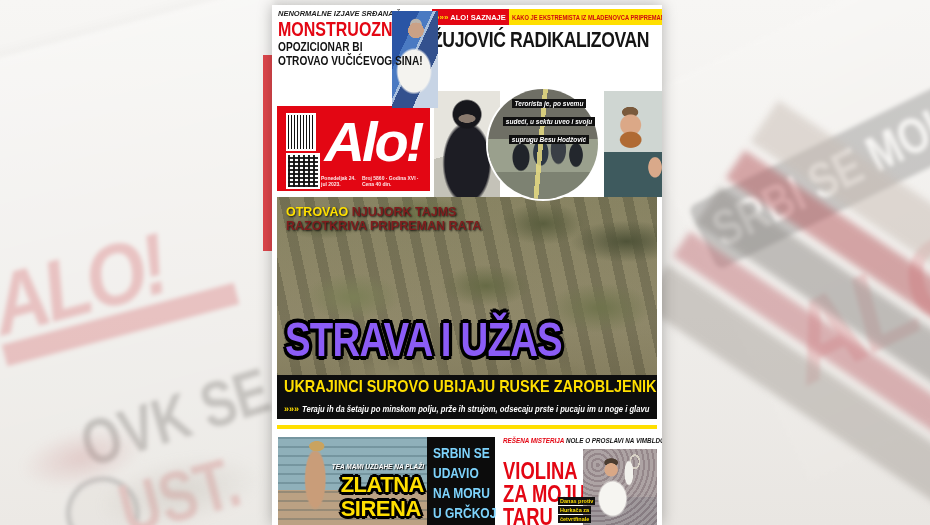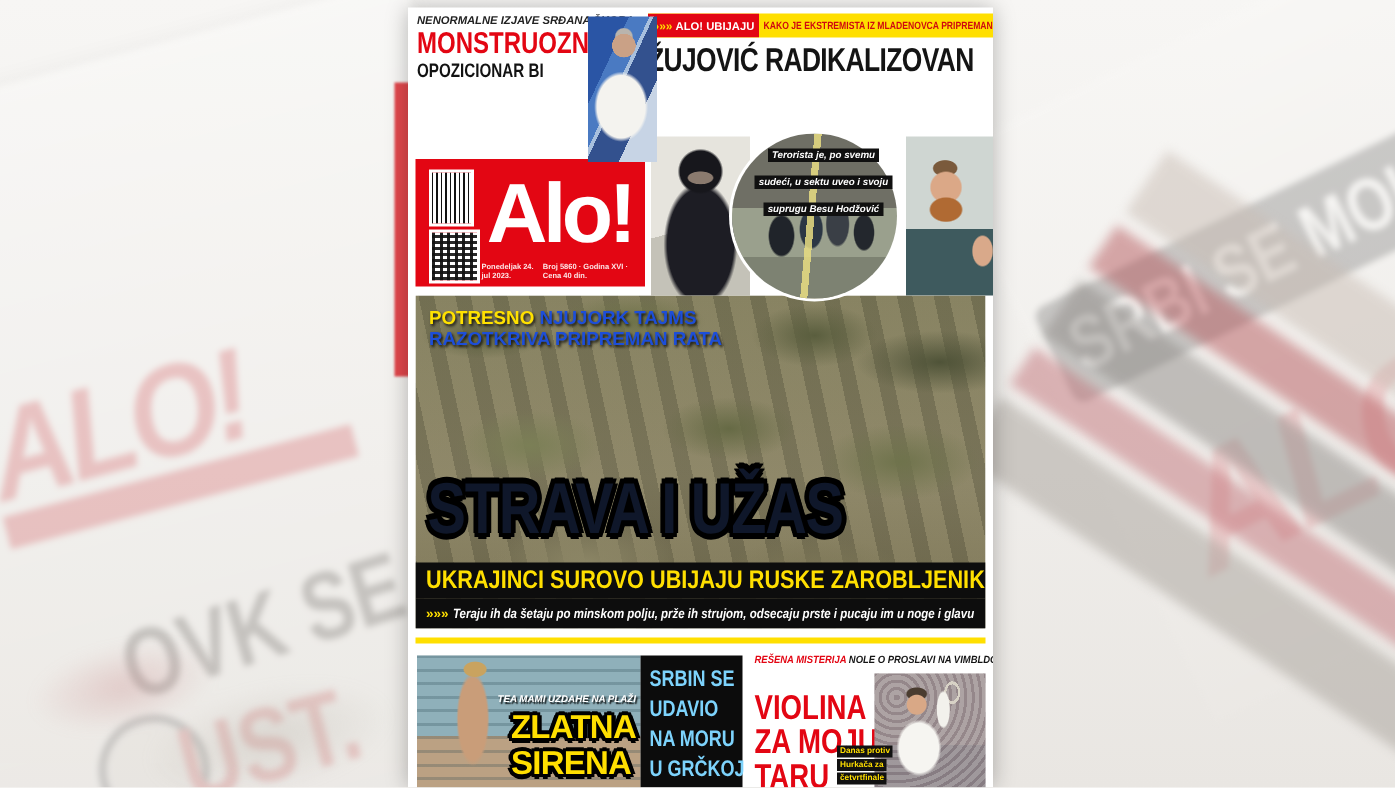--- a/index.html
+++ b/index.html
@@ -75,41 +75,41 @@
      linear-gradient(180deg,#6f6f65 0 45%,#9aa08d 45% 75%,#7d8272 75% 100%);}
   .tr-caption{position:absolute;left:58px;top:3px;width:118px;z-index:3;text-align:center;}
   .tr-caption span{display:inline-block;background:#101010;color:#fff;font-size:6.5px;font-style:italic;font-weight:700;padding:1px 3px;margin-bottom:1px;}
 
   
   .masthead{position:absolute;left:5px;top:101px;width:153px;height:85px;background:#e30613;}
   .barcode{position:absolute;left:9px;top:7px;width:26px;height:34px;background:repeating-linear-gradient(90deg,#111 0 1px,#fff 1px 3px);border:2px solid #fff;}
   .qr{position:absolute;left:9px;top:47px;width:30px;height:32px;border:2px solid #fff;background:
       repeating-linear-gradient(0deg,rgba(17,17,17,.9) 0 2px,transparent 2px 4px),
       repeating-linear-gradient(90deg,#222 0 2px,#fff 2px 5px);}
-  .alo-logo{position:absolute;left:42px;top:0px;width:108px;text-align:center;font-size:56px;font-weight:800;color:#fff;letter-spacing:-3px;line-height:72px;}
+  .alo-logo{position:absolute;left:42px;top:0px;width:108px;text-align:center;font-size:56px;font-weight:800;font-style:italic;color:#fff;letter-spacing:-3px;line-height:72px;}
   .mast-foot{position:absolute;left:44px;right:4px;bottom:4px;display:flex;justify-content:space-between;color:rgba(255,255,255,.9);font-size:5px;font-weight:700;}
 
   
   .feature{position:absolute;left:5px;top:192px;width:380px;height:222px;overflow:hidden;}
   .war-photo{position:absolute;inset:0;background:
      radial-gradient(ellipse 60px 22px at 12% 12%,#5d6140,transparent 70%),
      radial-gradient(ellipse 70px 26px at 38% 8%,#6e7249,transparent 70%),
      radial-gradient(ellipse 60px 30px at 70% 12%,#5a5e3e,transparent 70%),
      radial-gradient(ellipse 80px 30px at 92% 20%,#4f5338,transparent 70%),
      radial-gradient(ellipse 70px 34px at 20% 45%,#7b7f56,transparent 70%),
      radial-gradient(ellipse 64px 30px at 55% 40%,#666a45,transparent 70%),
      radial-gradient(ellipse 76px 36px at 85% 50%,#6f734c,transparent 70%),
      radial-gradient(ellipse 90px 40px at 30% 80%,#8b8565,transparent 70%),
      radial-gradient(ellipse 90px 40px at 70% 85%,#7d7757,transparent 70%),
      repeating-linear-gradient(78deg,rgba(50,50,34,.22) 0 10px,rgba(150,143,110,.22) 10px 24px),
      linear-gradient(180deg,#84805f 0%,#8d8668 55%,#797253 100%);}
   .feature-kicker{position:absolute;left:9px;top:8px;font-weight:800;font-size:12.5px;line-height:14px;text-shadow:1px 1px 2px rgba(0,0,0,.85);}
   .feature-kicker .hl{color:#ffe100;}
-  .feature-kicker .wh{color:#1d4ed8;}
-  .feature-title{position:absolute;left:8px;top:118px;width:372px;color:#0f172a;font-size:48px;font-weight:800;line-height:50px;letter-spacing:-1px;
+  .feature-kicker .wh{color:#7f1d1d;}
+  .feature-title{position:absolute;left:8px;top:118px;width:372px;color:#8b5cf6;font-size:48px;font-weight:800;line-height:50px;letter-spacing:-1px;
      text-shadow:-3px -3px 0 #000,3px -3px 0 #000,-3px 3px 0 #000,3px 3px 0 #000,0 4px 0 #000,0 -4px 0 #000,4px 0 0 #000,-4px 0 0 #000;}
   .feature-sub{position:absolute;left:0;top:178px;width:380px;height:24px;background:#0d0d0d;display:flex;align-items:center;padding-left:7px;box-sizing:border-box;}
   .feature-sub span{color:#ffdf00;font-size:17px;font-weight:800;transform:scaleX(.85);transform-origin:0 50%;white-space:nowrap;display:inline-block;}
   .feature-deck{position:absolute;left:0;top:202px;width:380px;height:20px;background:#0d0d0d;display:flex;align-items:center;padding-left:7px;box-sizing:border-box;gap:3px;}
   .feature-deck .arr{color:#ffdf00;font-size:9px;font-weight:800;}
   .feature-deck .txt{color:#fff;font-size:9px;font-weight:700;font-style:italic;transform:scaleX(.85);transform-origin:0 50%;white-space:nowrap;display:inline-block;}
 
   .rule-yellow{position:absolute;left:5px;top:420px;width:380px;height:4px;background:#ffdf00;}
 
   
@@ -169,28 +169,29 @@
     <div class="band b5"></div>
   </div>
   <div class="bg-item bg-smudge-bl"></div>
 
   <div class="page">
 
     <div class="tl">
       <div class="tl-kicker">NENORMALNE IZJAVE SRĐANA ŠKORA</div>
       <div class="tl-title"><span class="cond">MONSTRUOZNO</span></div>
       <div class="tl-line"><span class="cond75">OPOZICIONAR BI</span></div>
+      <div class="tl-line"><span class="cond75">OTROVAO VUČIĆEVOG SINA!</span></div>
       <div class="tl-photo"></div>
     </div>
 
     <div class="tr">
       <div class="alert">
         <div class="alert-brand">
           <span class="alert-arrows">»»»</span>
-          <span class="alert-brand-text">ALO! UBIJAJU</span>
+          <span class="alert-brand-text">ALO! SAZNAJE</span>
         </div>
         <div class="alert-text">
             <span>KAKO JE EKSTREMISTA IZ MLADENOVCA PRIPREMAN ZA ZLOČIN</span>
           </div>
       </div>
       <div class="tr-title">
         <div><span class="cond">ŽUJOVIĆ RADIKALIZOVAN</span></div>
       </div>
       <div class="tr-photos">
         <div class="ph ph-niqab"></div>
@@ -210,21 +211,21 @@
       <div class="alo-logo">Alo!</div>
       <div class="mast-foot">
         <span>Ponedeljak 24. jul 2023.</span>
         <span>Broj 5860 · Godina XVI · Cena 40 din.</span>
       </div>
     </div>
 
     <div class="feature">
       <div class="war-photo"></div>
       <div class="feature-kicker">
-        <div><span class="hl">POTRESNO</span><span class="wh"> NJUJORK TAJMS</span></div>
+        <div><span class="hl">OTROVAO</span><span class="wh"> NJUJORK TAJMS</span></div>
         <div class="wh">RAZOTKRIVA PRIPREMAN RATA</div>
       </div>
       <div class="feature-title"><span class="cond">STRAVA I UŽAS</span></div>
       <div class="feature-sub">
           <span>UKRAJINCI SUROVO UBIJAJU RUSKE ZAROBLJENIKE</span>
         </div>
       <div class="feature-deck">
         <span class="arr">»»»</span>
         <span class="txt">Teraju ih da šetaju po minskom polju, prže ih strujom, odsecaju prste i pucaju im u noge i glavu</span>
       </div>

